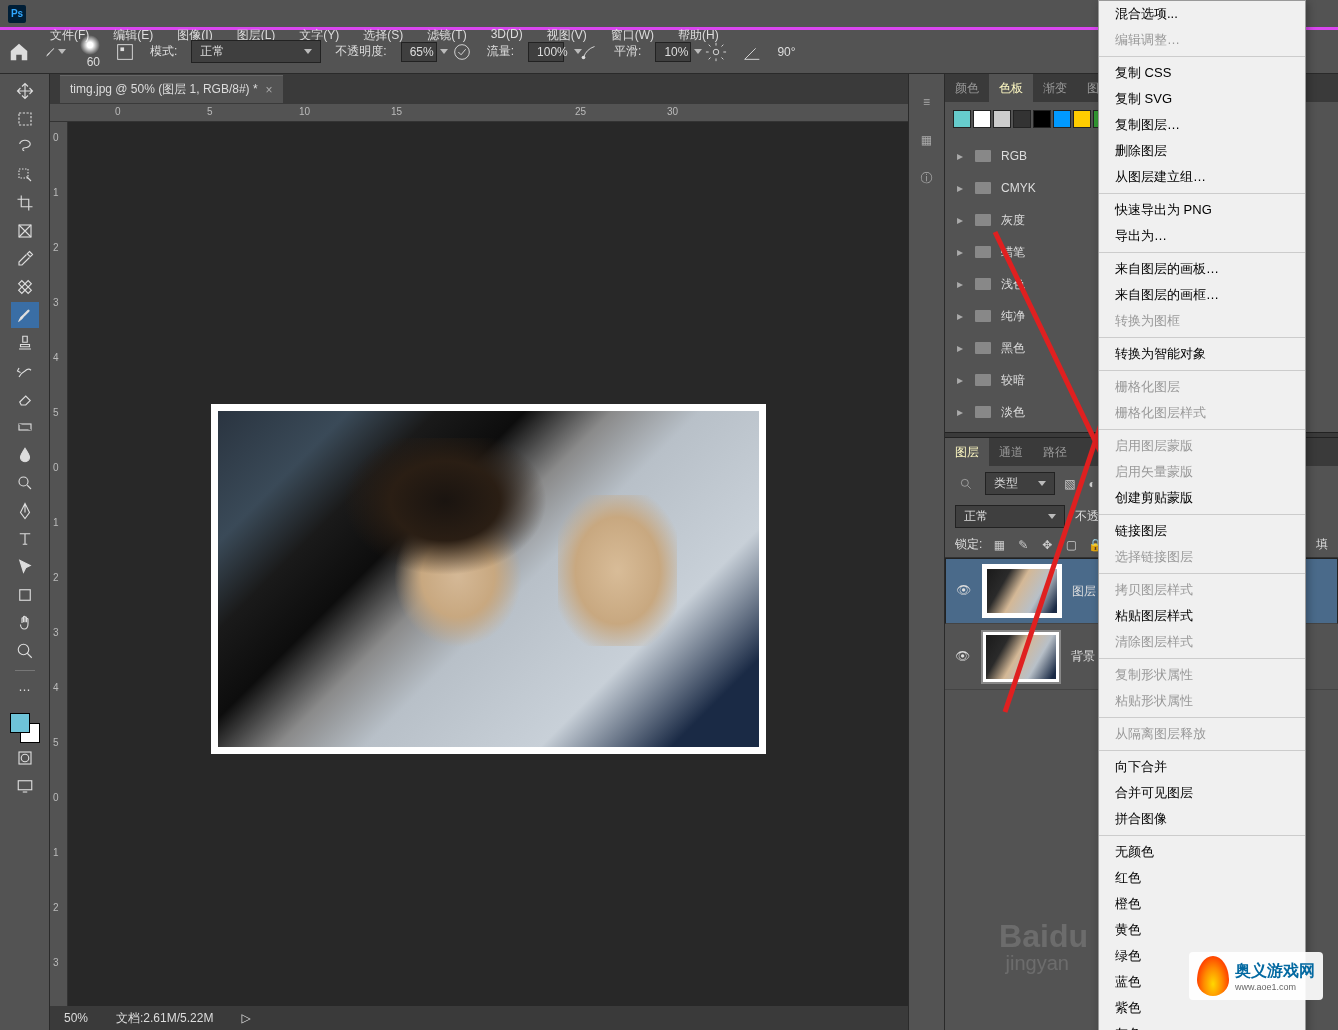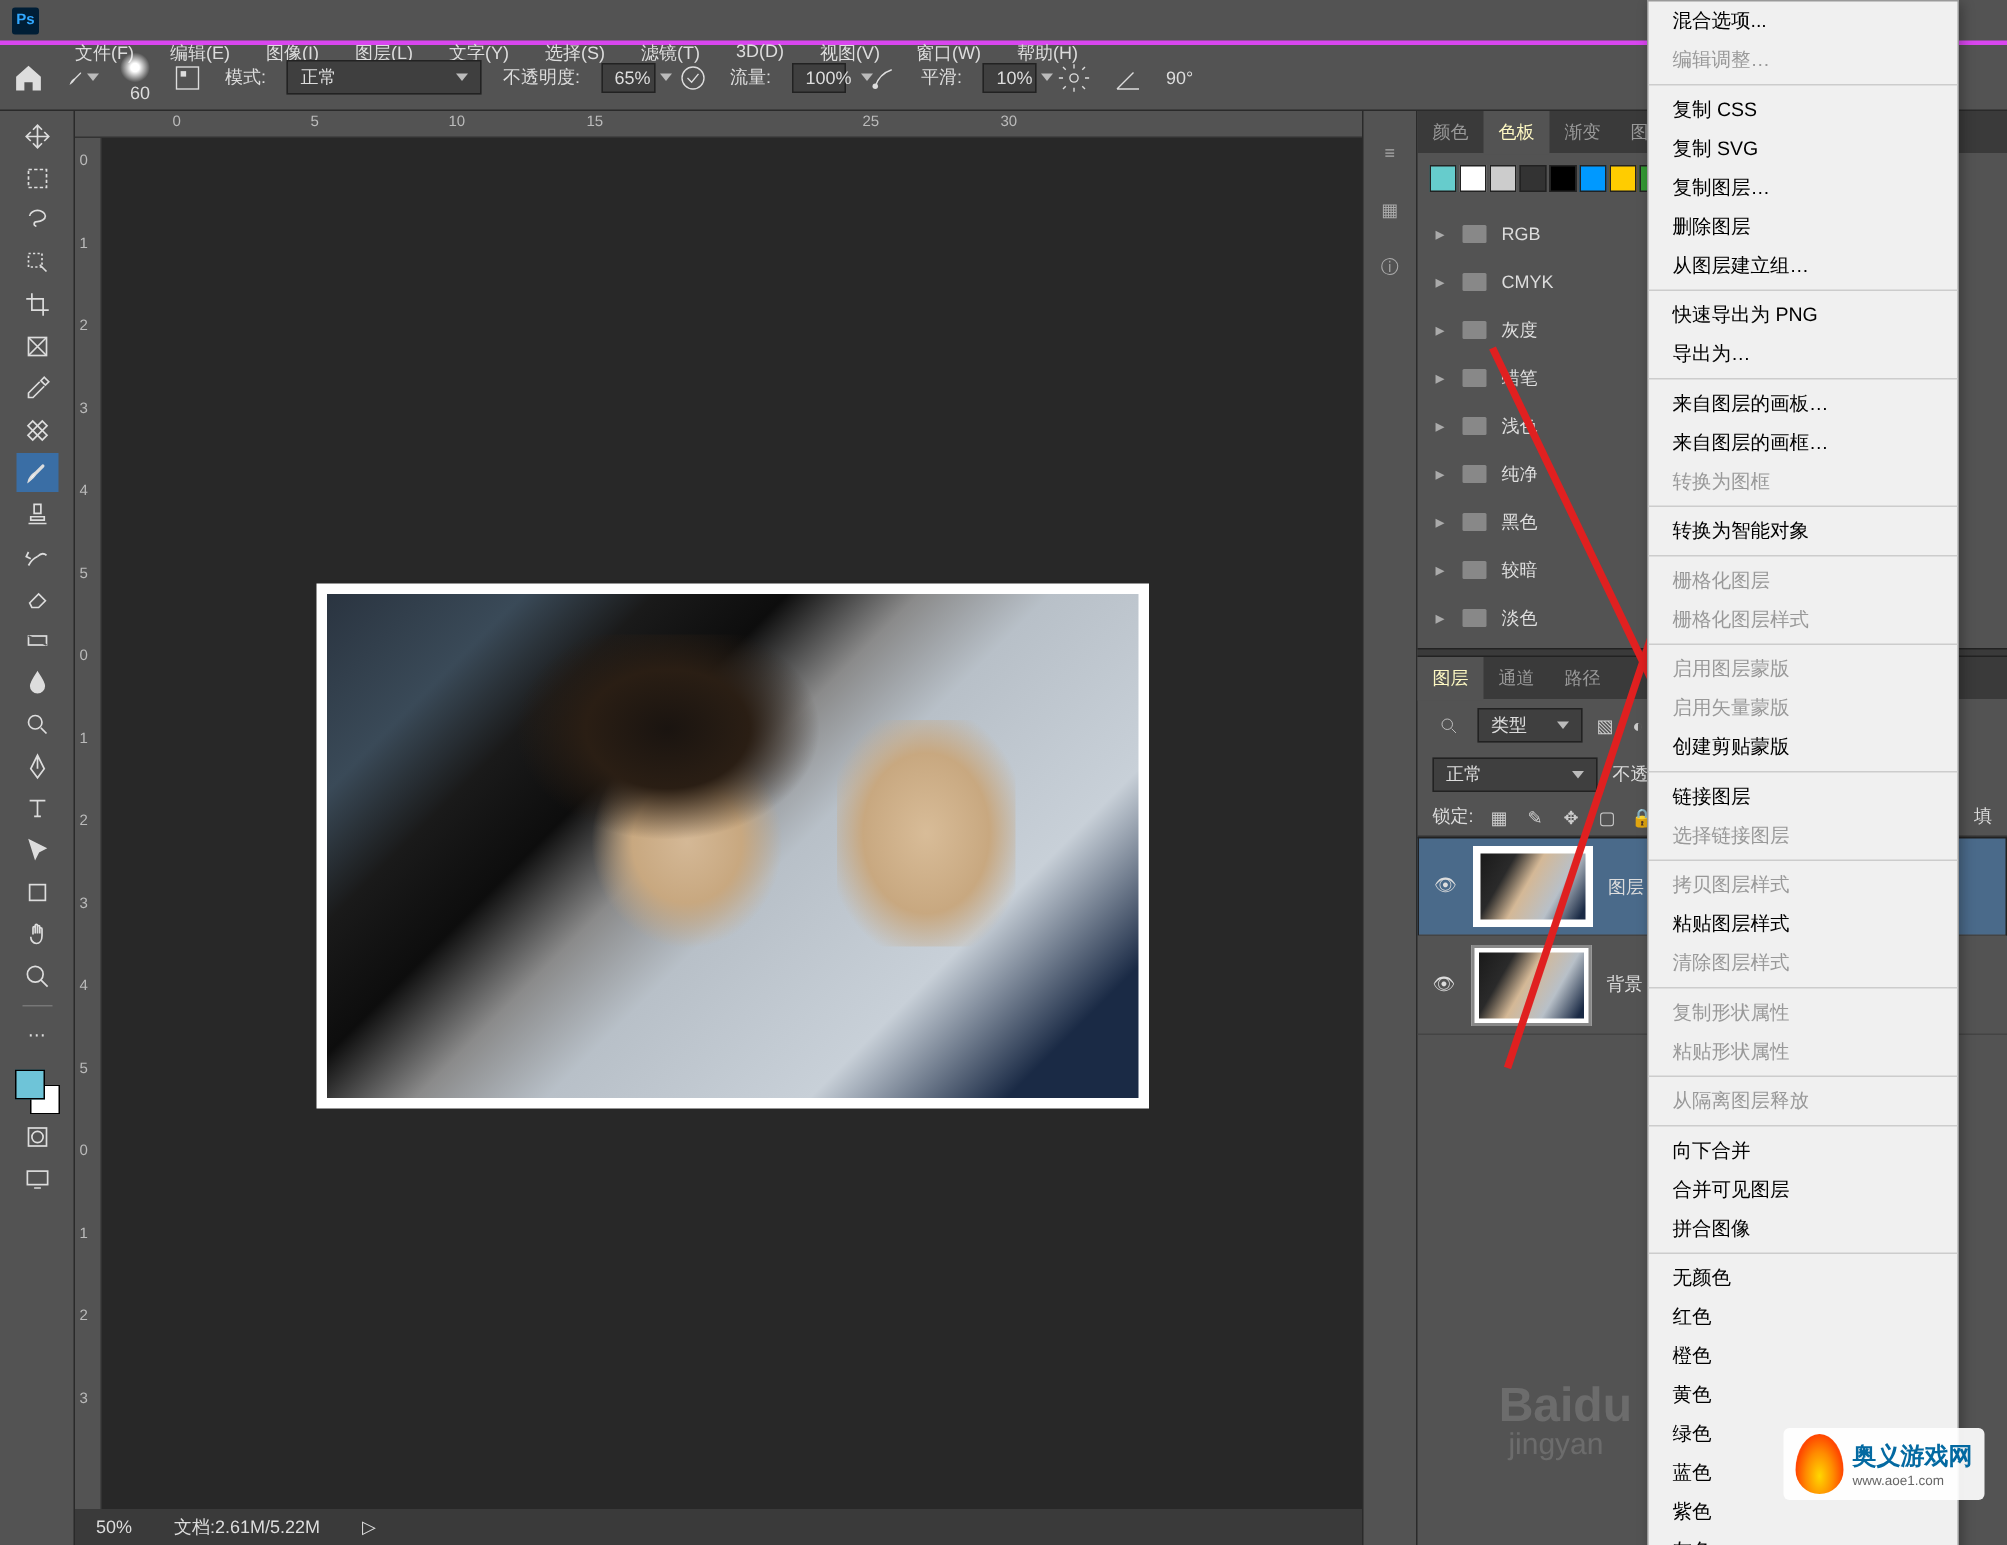--- a/index.html
+++ b/index.html
@@ -292,20 +292,26 @@
       </div>
     <div class="tool">
         <svg viewBox="0 0 24 24">
           <rect x="3" y="5" width="18" height="12"></rect>
           <path d="M9 20h6"></path>
         </svg>
       </div>
   </div>
 
   <div class="canvas-wrap">
+    <div class="tab-bar">
+      <div class="doc-tab">
+        <span>timg.jpg @ 50% (图层 1, RGB/8#) *</span>
+        <span class="x">×</span>
+      </div>
+    </div>
     <div class="ruler-h" id="ruler-h">
         <span class="tick" style="left: 65px;">0</span>
         <span class="tick" style="left: 157px;">5</span>
         <span class="tick" style="left: 249px;">10</span>
         <span class="tick" style="left: 341px;">15</span>
         <span class="tick" style="left: 433px; margin-top: 20px;">20</span>
         <span class="tick" style="left: 525px;">25</span>
         <span class="tick" style="left: 617px;">30</span>
       </div>
     <div class="canvas-area">

